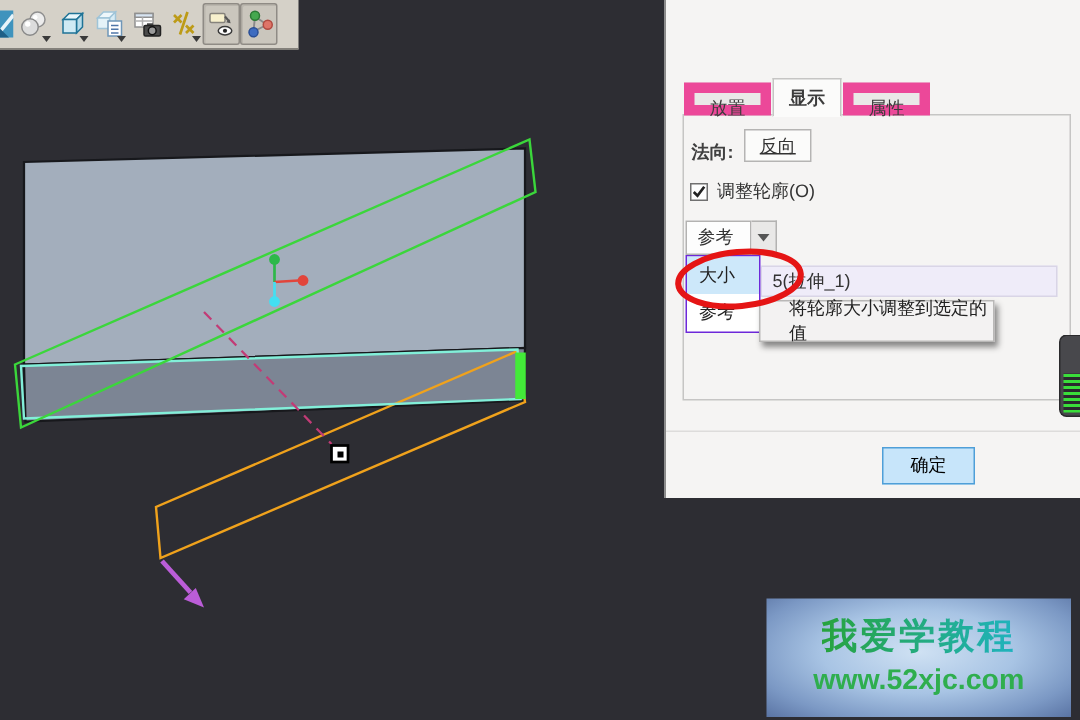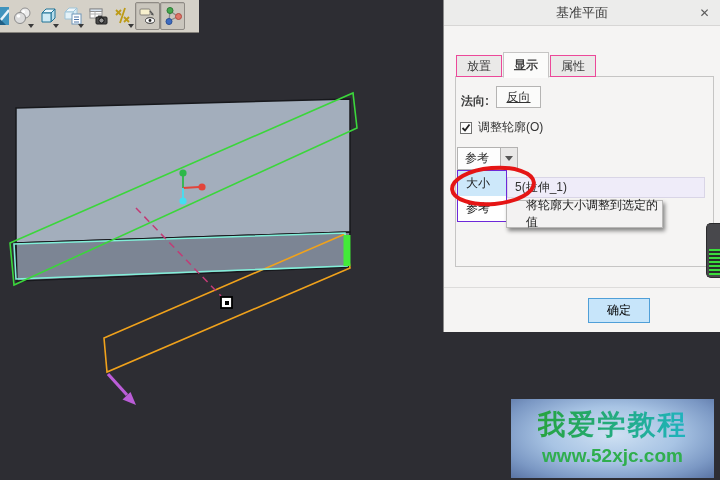--- a/index.html
+++ b/index.html
@@ -47,21 +47,21 @@
     font-size:13px; color:#3b3b3b;
   }
   .close-x {
     position:absolute; right:8px; top:5px; width:15px; height:15px;
     display:flex; align-items:center; justify-content:center;
     color:#5a5a5a; font-size:12px; font-weight:bold; cursor:default;
   }
   .tabs { position:absolute; left:12px; top:51px; display:flex; align-items:flex-end; height:26px; z-index:2; }
   .tab {
     height:22px; line-height:21px; padding:0 10px; margin-right:1px;
-    background:#eae9e8; border:1px solid #ec4899; color:#3c3c3c;
+    background:#eae9e8; border:7px solid #ec4899; color:#3c3c3c;
   }
   .tab.active {
     height:26px; line-height:25px; background:#fbfbfa;
     border:1px solid #c6c5c4; border-bottom:1px solid #fbfbfa;
     margin-bottom:-1px; z-index:3;font-weight:bold;
   }
   .content-box {
     position:absolute; left:11px; top:76px; width:259px; height:191px;
     border:1px solid #c6c5c4; background:#f5f4f3;
   }
@@ -127,21 +127,21 @@
   }
 
   
   .watermark {
     position:absolute; left:511px; top:399px; width:203px; height:79px;
     background:radial-gradient(ellipse at 50% 45%, #cfe1f3 0%, #a8c4e4 45%, #7b98c4 78%, #5a74a4 100%);
     display:flex; flex-direction:column; align-items:center; justify-content:center;
     z-index:3;
   }
   .wm-line1 {
-    font-size:28px; font-weight:bold; letter-spacing:2px; line-height:1.1;
+    font-size:24px; font-weight:bold; letter-spacing:2px; line-height:1.1;
     background:linear-gradient(90deg,#27a33d,#1fb3c0);
     -webkit-background-clip:text; background-clip:text;
     color:transparent;
   }
   .wm-line2 { font-size:19px; font-weight:bold; color:#2fae4e; margin-top:4px; }
 </style>
 </head>
 <body>
 
 <svg id="viewport-svg" width="720" height="480">
@@ -256,24 +256,20 @@
         <line x1="7" y1="5" x2="6" y2="15"></line>
       </g>
       <circle cx="7" cy="4.5" r="3" fill="#45a84f" stroke="#2c7a35"></circle>
       <circle cx="15.5" cy="10.5" r="3" fill="#de7468" stroke="#b04a40"></circle>
       <circle cx="6" cy="15.5" r="3" fill="#3e6cc0" stroke="#2a4f96"></circle>
     </svg>
   </div>
 </div>
 
 <div class="dialog">
-  <div class="titlebar">
-    <span>基准平面</span>
-    <span class="close-x">✕</span>
-  </div>
 
   <div class="tabs">
     <div class="tab">
       <span>放置</span>
     </div>
     <div class="tab active">
       <span>显示</span>
     </div>
     <div class="tab">
       <span>属性</span>

